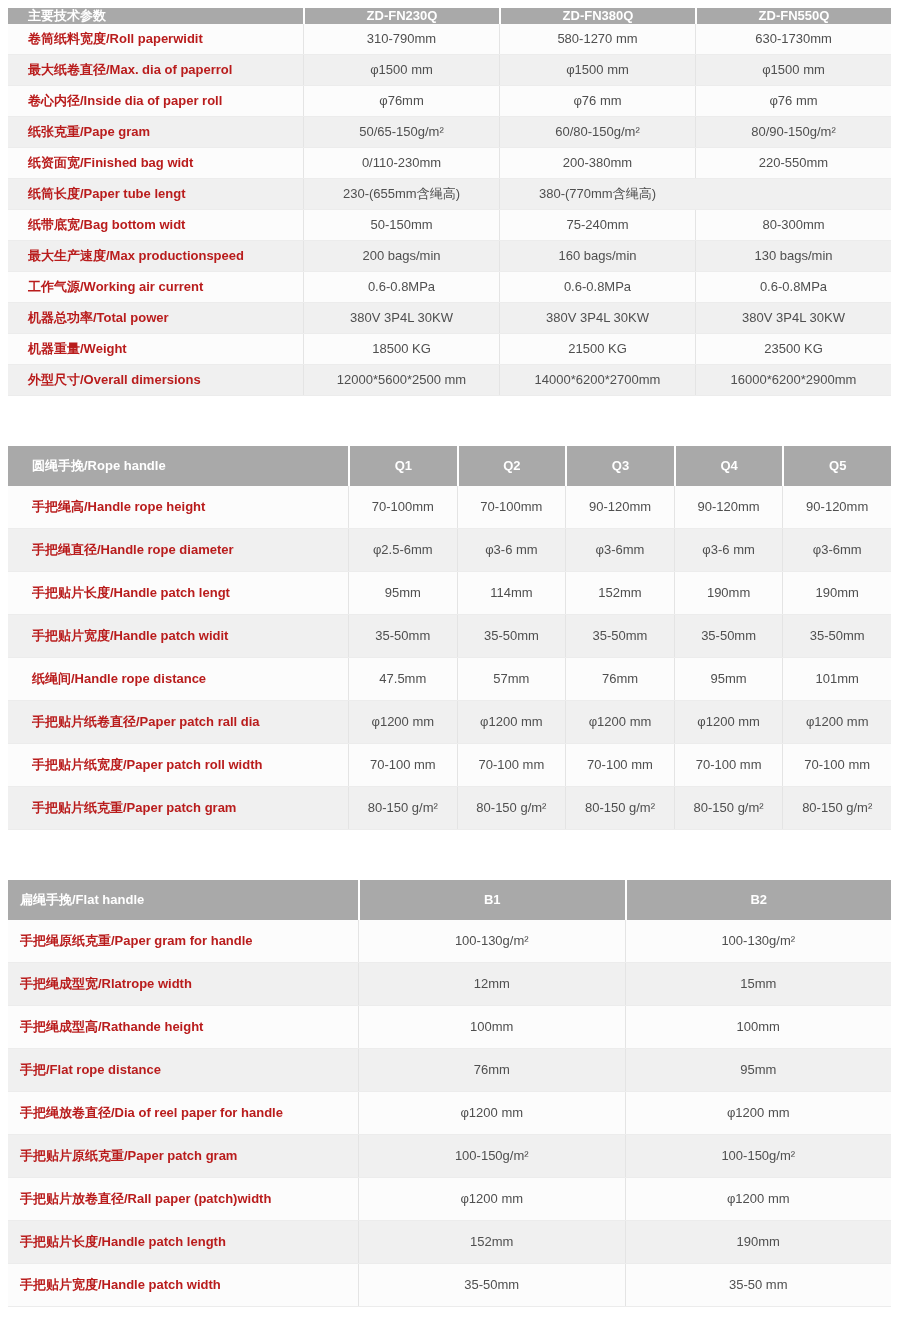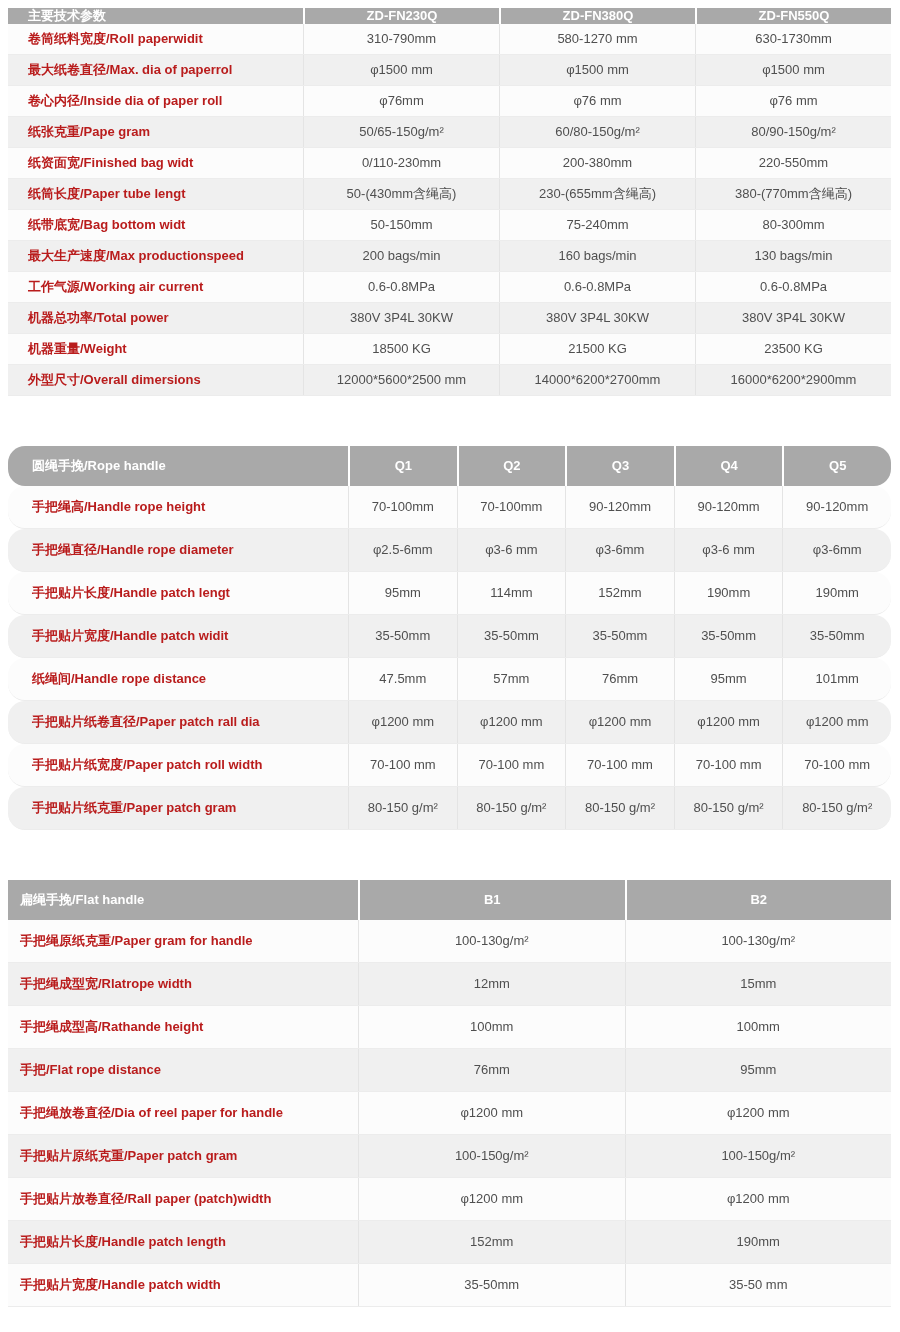--- a/index.html
+++ b/index.html
@@ -18,21 +18,21 @@
     margin-bottom: 50px;
   }
   .spec-table:last-child { margin-bottom: 12px; }
 
   .rowline {
     display: grid;
     box-sizing: border-box;
   }
   
   #table-0 .rowline { grid-template-columns: 295px 1fr 1fr 1fr; }
-  #table-1 .rowline { grid-template-columns: 340px 1fr 1fr 1fr 1fr 1fr; border-radius: 17px; }
+  #table-1 .rowline { grid-template-columns: 340px 1fr 1fr 1fr 1fr 1fr; }
   #table-2 .rowline { grid-template-columns: 350px 1fr 1fr; }
 
   
   #table-0 .thead { height: 16px; }
   #table-0 .tr    { height: 31px; }
   #table-1 .thead { height: 40px; }
   #table-1 .tr    { height: 43px; }
   #table-2 .thead { height: 40px; }
   #table-2 .tr    { height: 43px; }
 
@@ -114,21 +114,20 @@
       <div class="cell value-cell">80/90-150g/m²</div>
     </div>
     <div class="rowline tr odd">
       <div class="cell label-cell">纸资面宽/Finished bag widt</div>
       <div class="cell value-cell">0/110-230mm</div>
       <div class="cell value-cell">200-380mm</div>
       <div class="cell value-cell">220-550mm</div>
     </div>
     <div class="rowline tr even">
       <div class="cell label-cell">纸筒长度/Paper tube lengt</div>
-      <div class="cell value-cell">50-(430mm含绳高)</div>
       <div class="cell value-cell">230-(655mm含绳高)</div>
       <div class="cell value-cell">380-(770mm含绳高)</div>
     </div>
     <div class="rowline tr odd">
       <div class="cell label-cell">纸带底宽/Bag bottom widt</div>
       <div class="cell value-cell">50-150mm</div>
       <div class="cell value-cell">75-240mm</div>
       <div class="cell value-cell">80-300mm</div>
     </div>
     <div class="rowline tr even">

